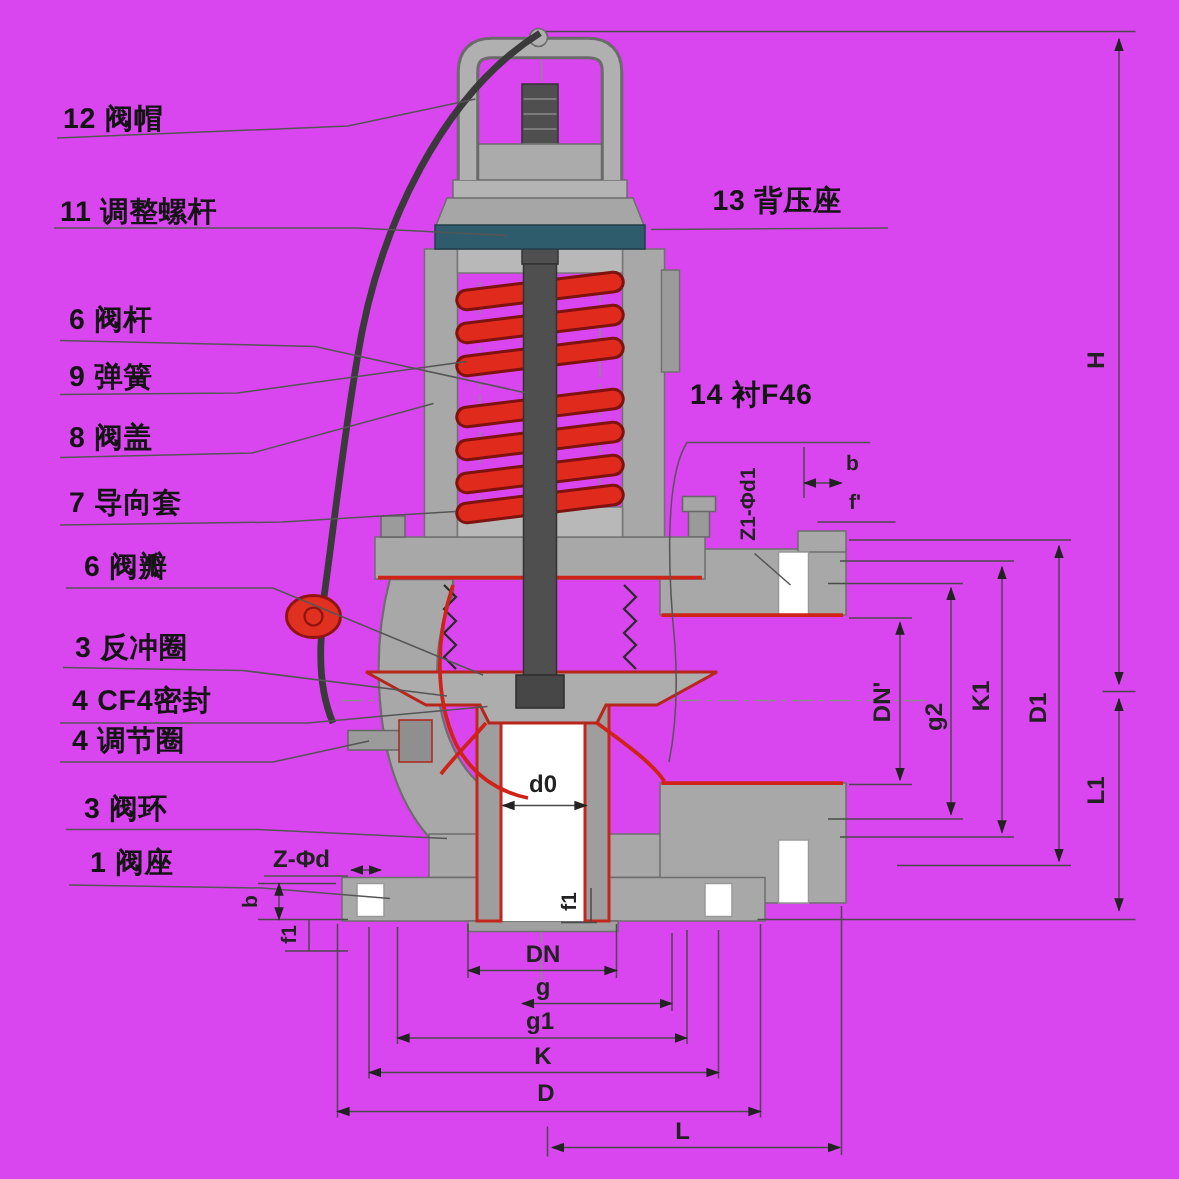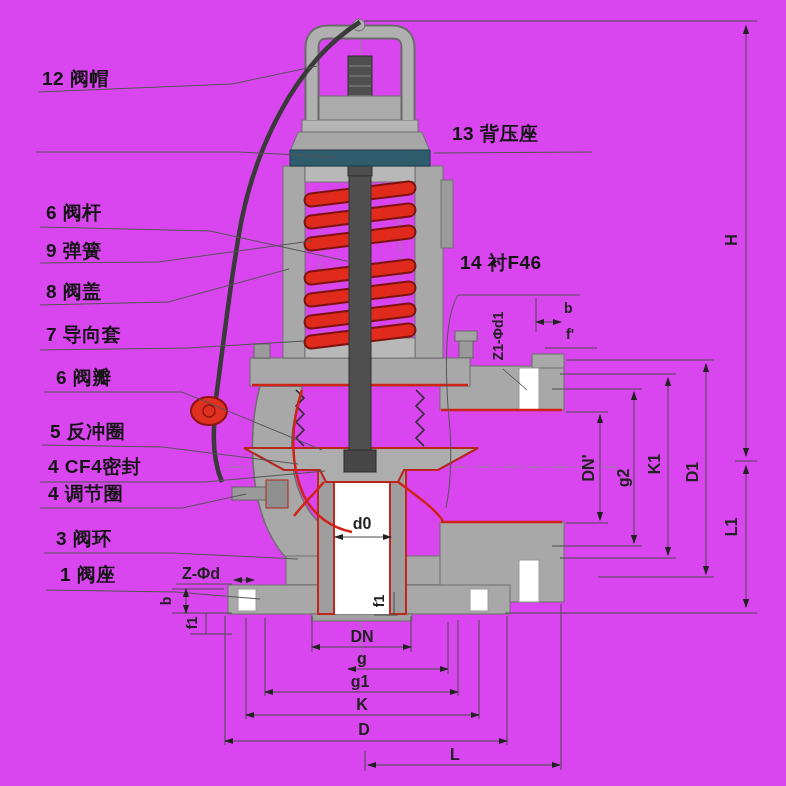--- a/index.html
+++ b/index.html
@@ -209,32 +209,33 @@
     <line x1="234" y1="580" x2="254" y2="580" marker-start="url(#ah)" marker-end="url(#ah)"></line>
     <line x1="172" y1="589" x2="224" y2="589"></line>
     <line x1="172" y1="613" x2="232" y2="613"></line>
     <line x1="186" y1="589" x2="186" y2="613" marker-start="url(#ah)" marker-end="url(#ah)"></line>
     <line x1="206" y1="613" x2="206" y2="634"></line>
     <line x1="190" y1="634" x2="232" y2="634"></line>
   </g>
 </svg>
 
 <div class="lbl" style="left:42px;top:66px">12 阀帽</div>
+<div class="lbl" style="left:40px;top:128px">11 调整螺杆</div>
 <div class="lbl" style="left:46px;top:200px">6 阀杆</div>
 <div class="lbl" style="left:46px;top:238px">9 弹簧</div>
 <div class="lbl" style="left:46px;top:279px">8 阀盖</div>
 <div class="lbl" style="left:46px;top:322px">7 导向套</div>
 <div class="lbl" style="left:56px;top:365px">6 阀瓣</div>
-<div class="lbl" style="left:50px;top:419px">5 反冲圈</div>
+<div class="lbl" style="left:50px;top:419px">3 反冲圈</div>
 <div class="lbl" style="left:48px;top:454px">4 CF4密封</div>
 <div class="lbl" style="left:48px;top:481px">4 调节圈</div>
 <div class="lbl" style="left:56px;top:526px">3 阀环</div>
 <div class="lbl" style="left:60px;top:562px">1 阀座</div>
 
-<div class="lbl" style="left:452px;top:121px">13 背压座</div>
+<div class="lbl" style="left:475px;top:121px">13 背压座</div>
 <div class="lbl" style="left:460px;top:250px">14 衬F46</div>
 
 <div class="dim rot" style="left:732px;top:240px">H</div>
 <div class="dim rot" style="left:732px;top:527px">L1</div>
 <div class="dim rot" style="left:693px;top:472px">D1</div>
 <div class="dim rot" style="left:655px;top:464px">K1</div>
 <div class="dim rot" style="left:624px;top:478px">g2</div>
 <div class="dim rot" style="left:589px;top:468px">DN'</div>
 <div class="dims rot" style="left:498px;top:336px">Z1-Φd1</div>
 <div class="dims" style="left:564px;top:300px">b</div>

